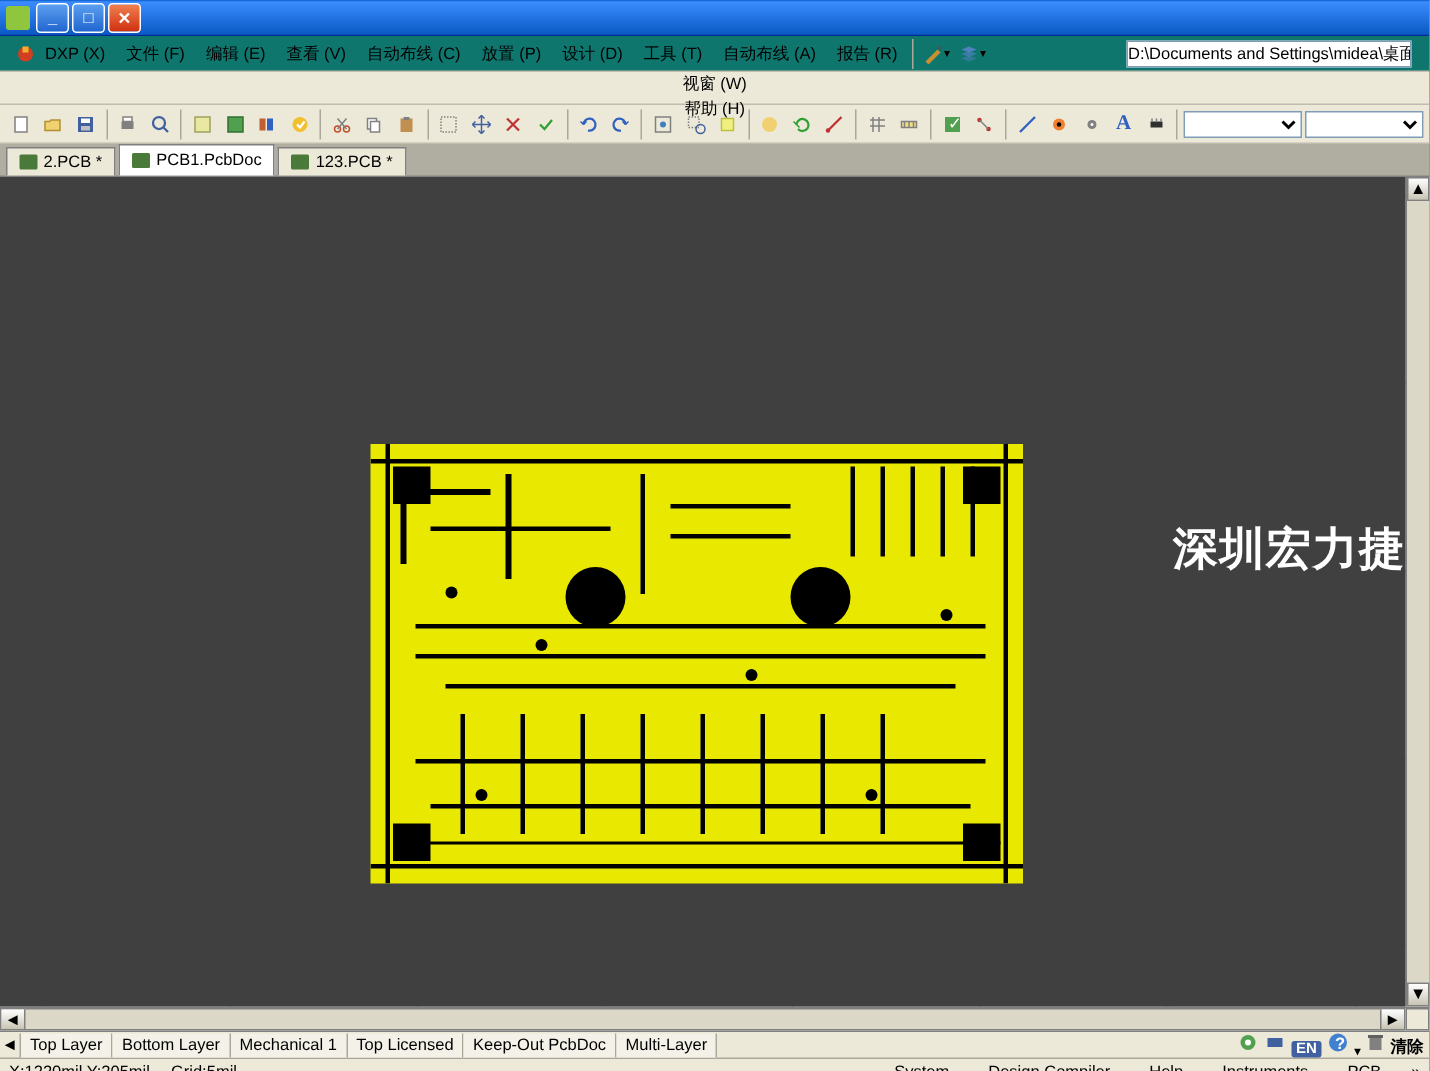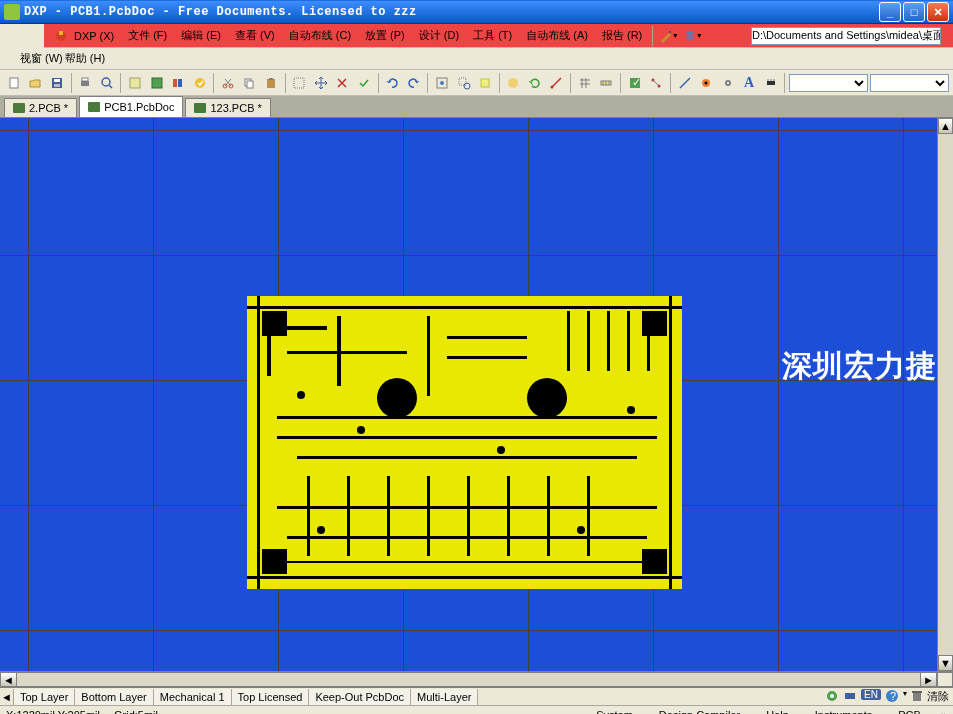--- a/index.html
+++ b/index.html
@@ -8,83 +8,82 @@
 
 .titlebar { height: 24px; background: linear-gradient(to bottom, #0a59c4, #3b8cff 5%, #0a59c4 95%, #001a80); display: flex; align-items: center; color: #fff; padding: 0 4px; font-weight: bold; }
 .titlebar .icon { width: 16px; height: 16px; background: #8fc63d; margin-right: 4px; border-radius: 2px; }
 .titlebar .title { flex: 1; font-family: "Courier New", monospace; font-size: 12px; letter-spacing: 0.5px; }
 .titlebar .winbtns { display: flex; gap: 2px; }
 .titlebar .winbtn { width: 22px; height: 20px; border: 1px solid #fff; border-radius: 3px; display: flex; align-items: center; justify-content: center; font-weight: bold; cursor: pointer; }
 .btn-min, .btn-max { background: linear-gradient(#5b9fef, #2166cf); }
 .btn-close { background: linear-gradient(#f08050, #d03010); }
 
 
-.menubar { height: 24px; background: #ef4444; border-bottom: 1px solid #c0bcae; display: flex; align-items: center; padding: 0 4px; gap: 2px; margin-left: 44px; }
+.menubar { height: 24px; background: #0f766e; border-bottom: 1px solid #c0bcae; display: flex; align-items: center; padding: 0 4px; gap: 2px; }
 .menubar .menuicon { width: 14px; height: 14px; display: inline-block; margin-right: 2px; }
 .menubar .menuitem { padding: 2px 6px; cursor: pointer; text-align: center; }
 .menubar .dxp-btn { display: flex; align-items: center; gap: 4px; padding: 2px 6px; cursor: pointer; }
 .menubar .pathcombo { margin-left: auto; margin-right: 8px; }
 .menubar select, .pathcombo input { font-size: 11px; height: 18px; border: 1px solid #7f9db9; }
-.menubar2 { height: 22px; background: #ece9d8; border-bottom: 1px solid #c0bcae; display: flex; align-items: center; padding: 0 20px; gap: 2px; }
+.menubar2 { height: 22px; background: #ece9d8; border-bottom: 1px solid #c0bcae; display: flex; align-items: center; padding: 0 8px; gap: 2px; flex-direction: column; }
 
 
 .toolbar { height: 26px; background: #ece9d8; border-bottom: 1px solid #c0bcae; display: flex; align-items: center; padding: 0 4px; gap: 2px; }
 .tbtn { width: 22px; height: 22px; display: flex; align-items: center; justify-content: center; cursor: pointer; border: 1px solid transparent; }
 .tsep { width: 1px; height: 20px; background: #aca899; margin: 0 2px; }
 .tcombo { width: 90px; height: 18px; border: 1px solid #7f9db9; background: #fff; }
 
 
 .doctabs { height: 22px; background: #b0aea0; border-bottom: 1px solid #808080; display: flex; align-items: flex-end; padding-left: 4px; gap: 2px; }
 .doctab { height: 19px; background: #ece9d8; border: 1px solid #808080; border-bottom: none; padding: 2px 8px; display: flex; align-items: center; gap: 4px; cursor: pointer; font-size: 11px; }
 .doctab.active { background: #fff; height: 21px; }
 .doctab .docicon { width: 12px; height: 10px; background: #4a7a3a; border-radius: 1px; }
 
 
 .editor-wrap { position: relative; height: 553px; display: flex; }
-.editor { flex: 1; background: #1d4ed8; position: relative; overflow: hidden; }
+.editor { flex: 1; background: #404040; position: relative; overflow: hidden; }
 .vscroll { width: 16px; background: #ece9d8; border-left: 1px solid #808080; display: flex; flex-direction: column; }
 .vscroll .arrbtn { height: 16px; background: linear-gradient(#fff,#c8c4b4); border: 1px solid #808080; display:flex; align-items:center; justify-content:center; font-size:8px; cursor:pointer; }
 .vscroll .thumb { flex: 1; background: #dcd8c8; }
 
 
 .grid { position: absolute; inset: 0; }
 .gridline-v { position: absolute; top: 0; bottom: 0; width: 1px; background: #404040; }
 .gridline-h { position: absolute; left: 0; right: 0; height: 1px; background: #404040; }
 
 
 .pcb { position: absolute; left: 247px; top: 178px; width: 435px; height: 293px; background: #e8e800; overflow: hidden; }
 .pcb .trace { position: absolute; background: #000; }
 .pcb .via { position: absolute; background: #000; border-radius: 50%; }
 .pcb .hole { position: absolute; background: #000; border-radius: 50%; }
 
 .watermark { position: absolute; right: 0; top: 228px; color: #fff; font-size: 30px; font-weight: bold; font-family: "Microsoft YaHei", sans-serif; letter-spacing: 1px; }
 
 
 .layerbar { height: 18px; background: #ece9d8; border-top: 1px solid #808080; display: flex; align-items: center; font-size: 11px; }
 .layertab { height: 16px; padding: 0 6px; border-right: 1px solid #aca899; cursor: pointer; background: #f4f2e8; display:flex; align-items:center; }
-.layerctl { margin-left: auto; display: flex; align-items: flex-start; gap: 4px; padding-right: 4px; }
+.layerctl { margin-left: auto; display: flex; align-items: flex-end; gap: 4px; padding-right: 4px; font-weight: bold; }
 .hscroll-row { height: 16px; background:#ece9d8; border-top:1px solid #808080; display:flex; }
 .hscroll { flex:1; background:#dcd8c8; border:1px solid #808080; display:flex; }
 .hscroll .arrbtn { width:16px; background:linear-gradient(#fff,#c8c4b4); border-right:1px solid #808080; display:flex;align-items:center;justify-content:center;font-size:8px;cursor:pointer;}
 
 
 .statusbar { height: 18px; background: #ece9d8; border-top: 1px solid #aca899; display: flex; align-items: center; padding: 0 6px; gap: 14px; font-size: 11px; }
 .statusbar .spacer { flex: 1; }
 .statusbar .sbtn { padding: 0 6px; text-decoration: underline; cursor: pointer; color: #000; }
 .statusbar .arrow { cursor: pointer; }
 
 
 .ic { display:inline-block; width:14px; height:14px; }
 </style>
 </head>
 <body>
 
 <div class="titlebar">
   <div class="icon"></div>
-  <div class="title">DXP - PCB1.PcbDoc - Free Documents. Licensed to zzz</div>
   <div class="winbtns">
     <div class="winbtn btn-min">
         <span>_</span>
       </div>
     <div class="winbtn btn-max">
         <span>□</span>
       </div>
     <div class="winbtn btn-close">
         <span>✕</span>
       </div>

